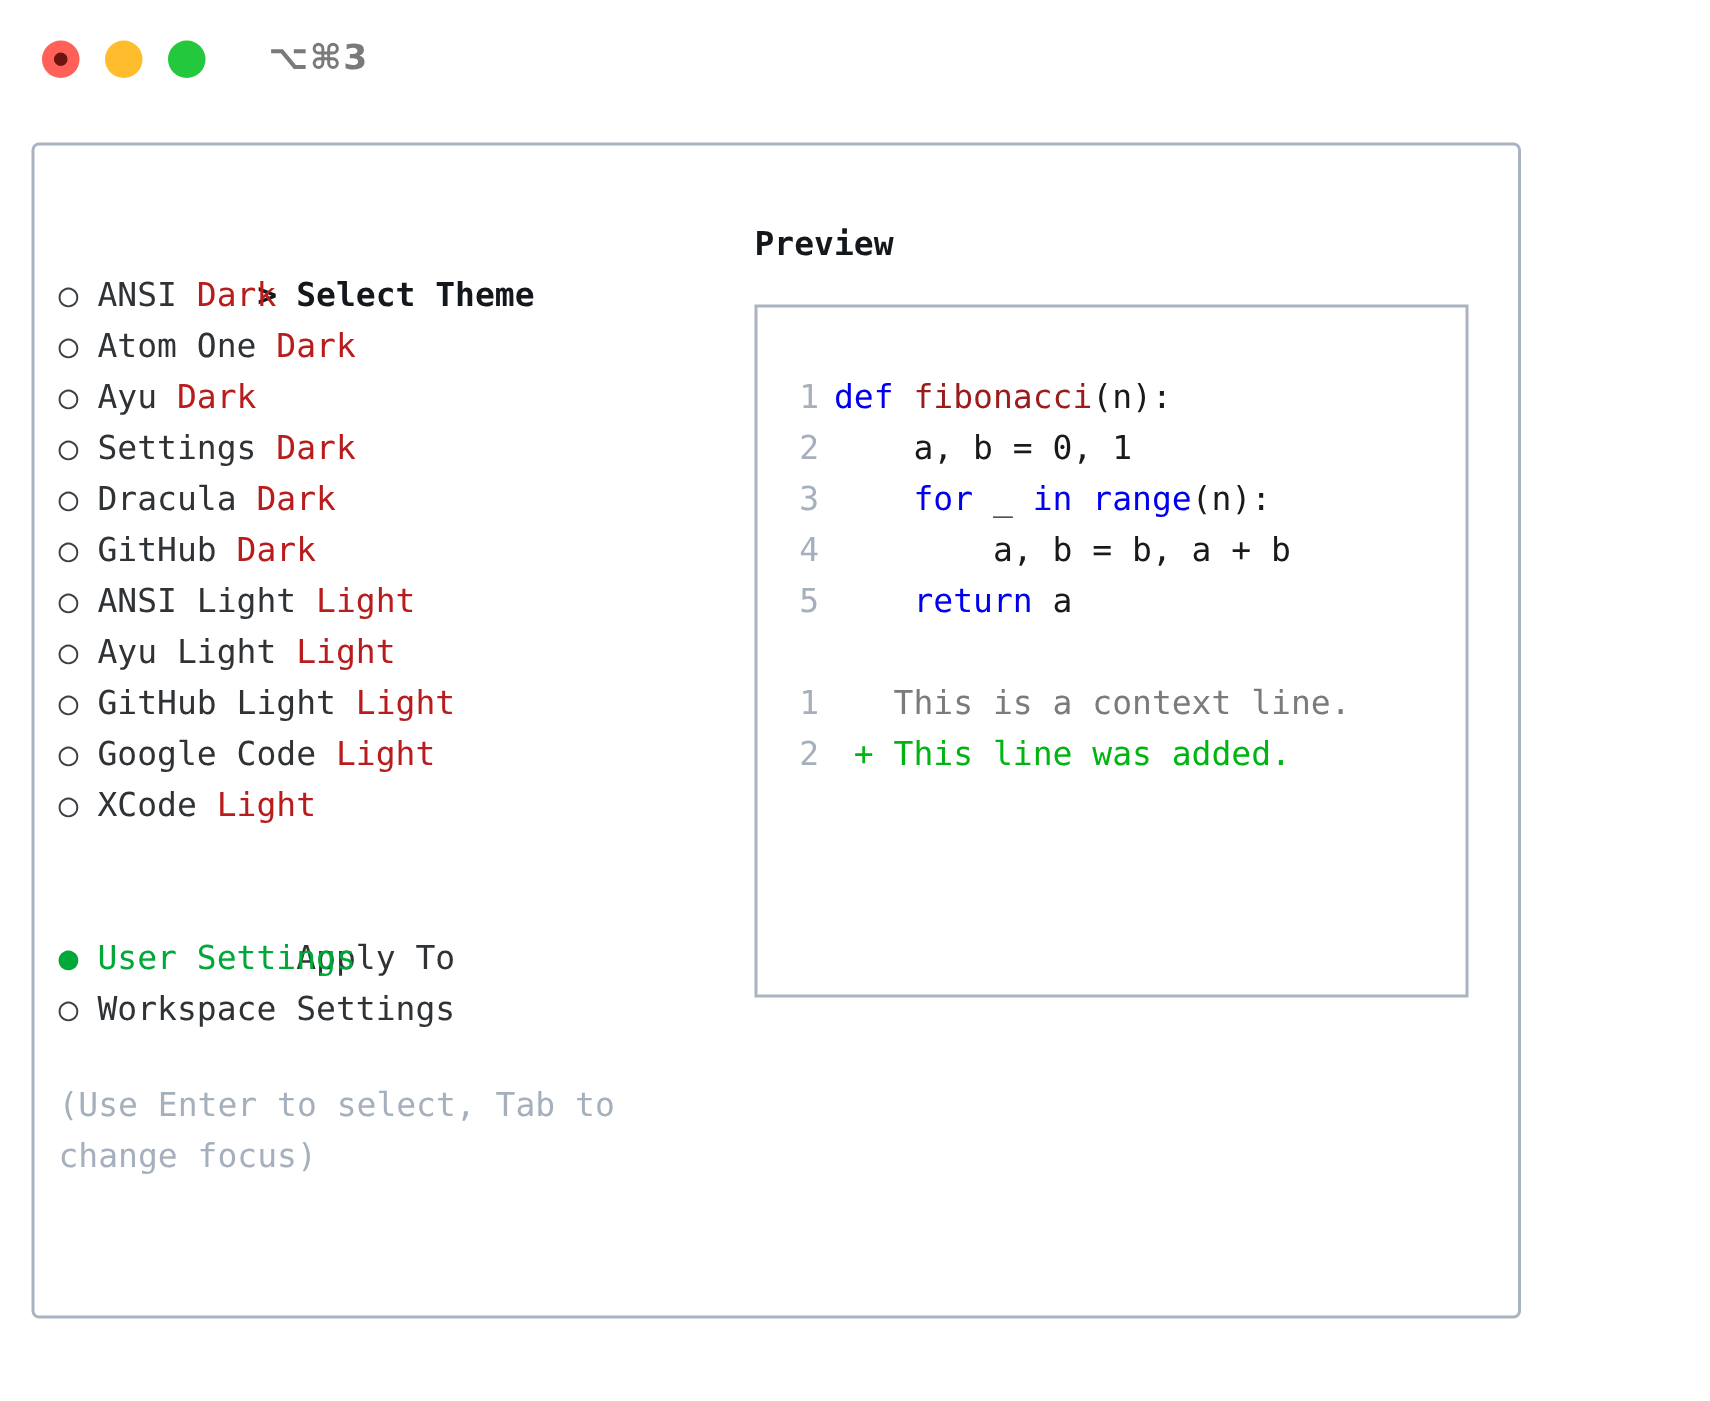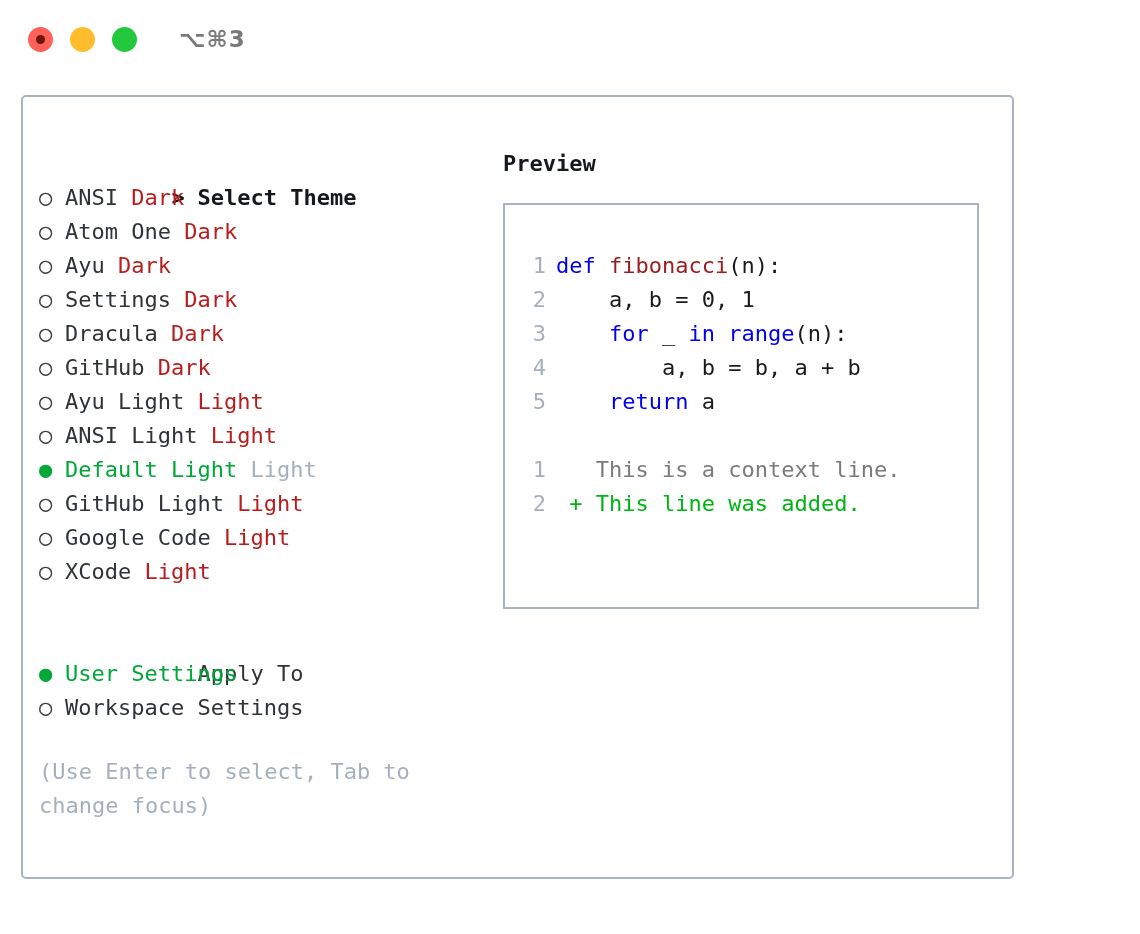--- a/index.html
+++ b/index.html
@@ -129,21 +129,21 @@
   }
   .preview-title {
     font-size: 22px;
     font-weight: bold;
     color: #14181c;
     line-height: 34px;
   }
   .preview-box {
     margin-top: 22px;
     width: 476px;
-    height: 406px;
+    height: 462px;
     border: 2px solid #a9b3c1;
     background: #ffffff;
     padding: 44px 0 0 0;
   }
 
   .code-line {
     font-size: 22px;
     line-height: 34px;
     white-space: pre;
     padding-left: 17px;
@@ -190,23 +190,22 @@
           <span class="bullet">&gt;</span><span>Select Theme</span>
         </div>
 
         <div id="theme-list">
             <div class="row"><span class="bullet">○</span><span class="label">ANSI </span><span class="variant">Dark</span></div>
             <div class="row"><span class="bullet">○</span><span class="label">Atom One </span><span class="variant">Dark</span></div>
             <div class="row"><span class="bullet">○</span><span class="label">Ayu </span><span class="variant">Dark</span></div>
             <div class="row"><span class="bullet">○</span><span class="label">Settings </span><span class="variant">Dark</span></div>
             <div class="row"><span class="bullet">○</span><span class="label">Dracula </span><span class="variant">Dark</span></div>
             <div class="row"><span class="bullet">○</span><span class="label">GitHub </span><span class="variant">Dark</span></div>
+            <div class="row"><span class="bullet">○</span><span class="label">ANSI Light </span><span class="variant">Light</span></div>
             <div class="row"><span class="bullet">○</span><span class="label">Ayu Light </span><span class="variant">Light</span></div>
-            <div class="row"><span class="bullet">○</span><span class="label">ANSI Light </span><span class="variant">Light</span></div>
-            <div class="row selected"><span class="bullet sel">●</span><span class="label">Default Light </span><span class="variant">Light</span></div>
             <div class="row"><span class="bullet">○</span><span class="label">GitHub Light </span><span class="variant">Light</span></div>
             <div class="row"><span class="bullet">○</span><span class="label">Google Code </span><span class="variant">Light</span></div>
             <div class="row"><span class="bullet">○</span><span class="label">XCode </span><span class="variant">Light</span></div>
           </div>
 
         <div class="spacer-1"></div>
 
         <div class="row">
           <span class="indent-label"> </span><span>Apply To</span>
         </div>

